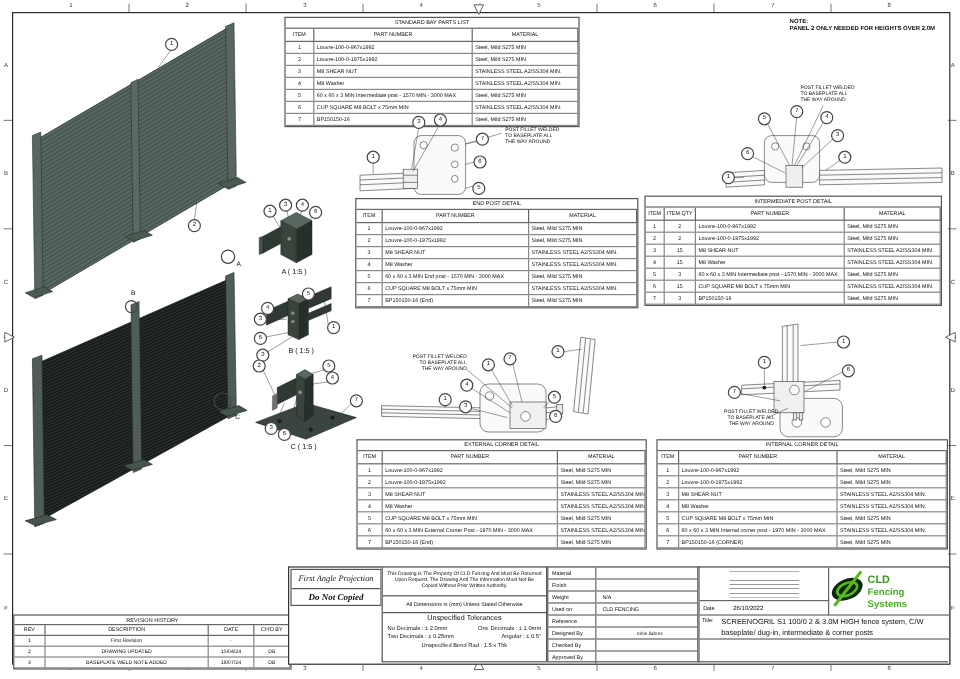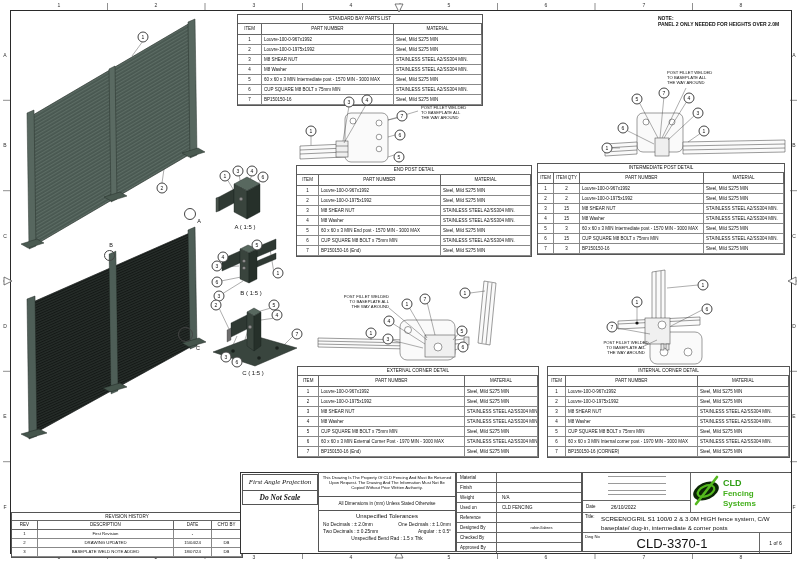--- a/index.html
+++ b/index.html
@@ -539,21 +539,21 @@
       <div class="td ctr">3</div>
       <div class="td ctr">BASEPLATE WELD NOTE ADDED</div>
       <div class="td ctr">18/07/24</div>
       <div class="td ctr">DB</div>
     </div>
 
 <div class="tb-outer"></div>
 
 <div class="tbbox" style="left:242px;top:474px;width:76px;height:31px">
   <div class="proj1">First Angle Projection</div>
-  <div class="proj2">Do Not Scale</div>
+  <div class="proj2">Do Not Copied</div>
 </div>
 
 <div class="tbbox" style="left:318px;top:472px;width:138px;height:80px">
   <div class="p1">This Drawing Is The Property Of CLD Fencing And Must Be Returned Upon Request. The Drawing And The Information Must Not Be Copied Without Prior Written Authority.</div>
   <div class="p2">All Dimensions in (mm) Unless Stated Otherwise</div>
   <div class="tolt">Unspecified Tolerances</div>
   <div class="tolr">
     <span>No Decimals : ± 2.0mm</span>
     <span>One Decimals : ± 1.0mm</span>
   </div>
@@ -614,20 +614,15 @@
     </svg>
   </div>
   <div class="daterow">
     <span class="abs sm" style="left:3px;top:3px">Date</span>
     <span class="abs" style="left:28px;top:3px;font-size:5px">26/10/2022</span>
   </div>
   <div class="titrow">
     <span class="abs sm" style="left:2px;top:1px">Title:</span>
     <div class="abs" style="left:18px;top:2px;width:186px;font-size:6.2px;line-height:8.5px">SCREENOGRIL S1 100/0 2 &amp; 3.0M HIGH fence system, C/W baseplate/ dug-in, intermediate &amp; corner posts</div>
   </div>
-  <div class="dwgrow">
-    <span class="abs" style="left:2px;top:1px;font-size:4.2px">Dwg No</span>
-    <div class="abs" style="left:14px;top:3px;width:150px;text-align:center;font-size:13px">CLD-3370-1</div>
-    <div class="abs" style="left:176px;top:0;width:32px;height:20px;border-left:0.6px solid #666;line-height:20px;text-align:center;font-size:5px;box-sizing:border-box">1 of 6</div>
-  </div>
 </div>
 
 </div>
 
 </body></html>

